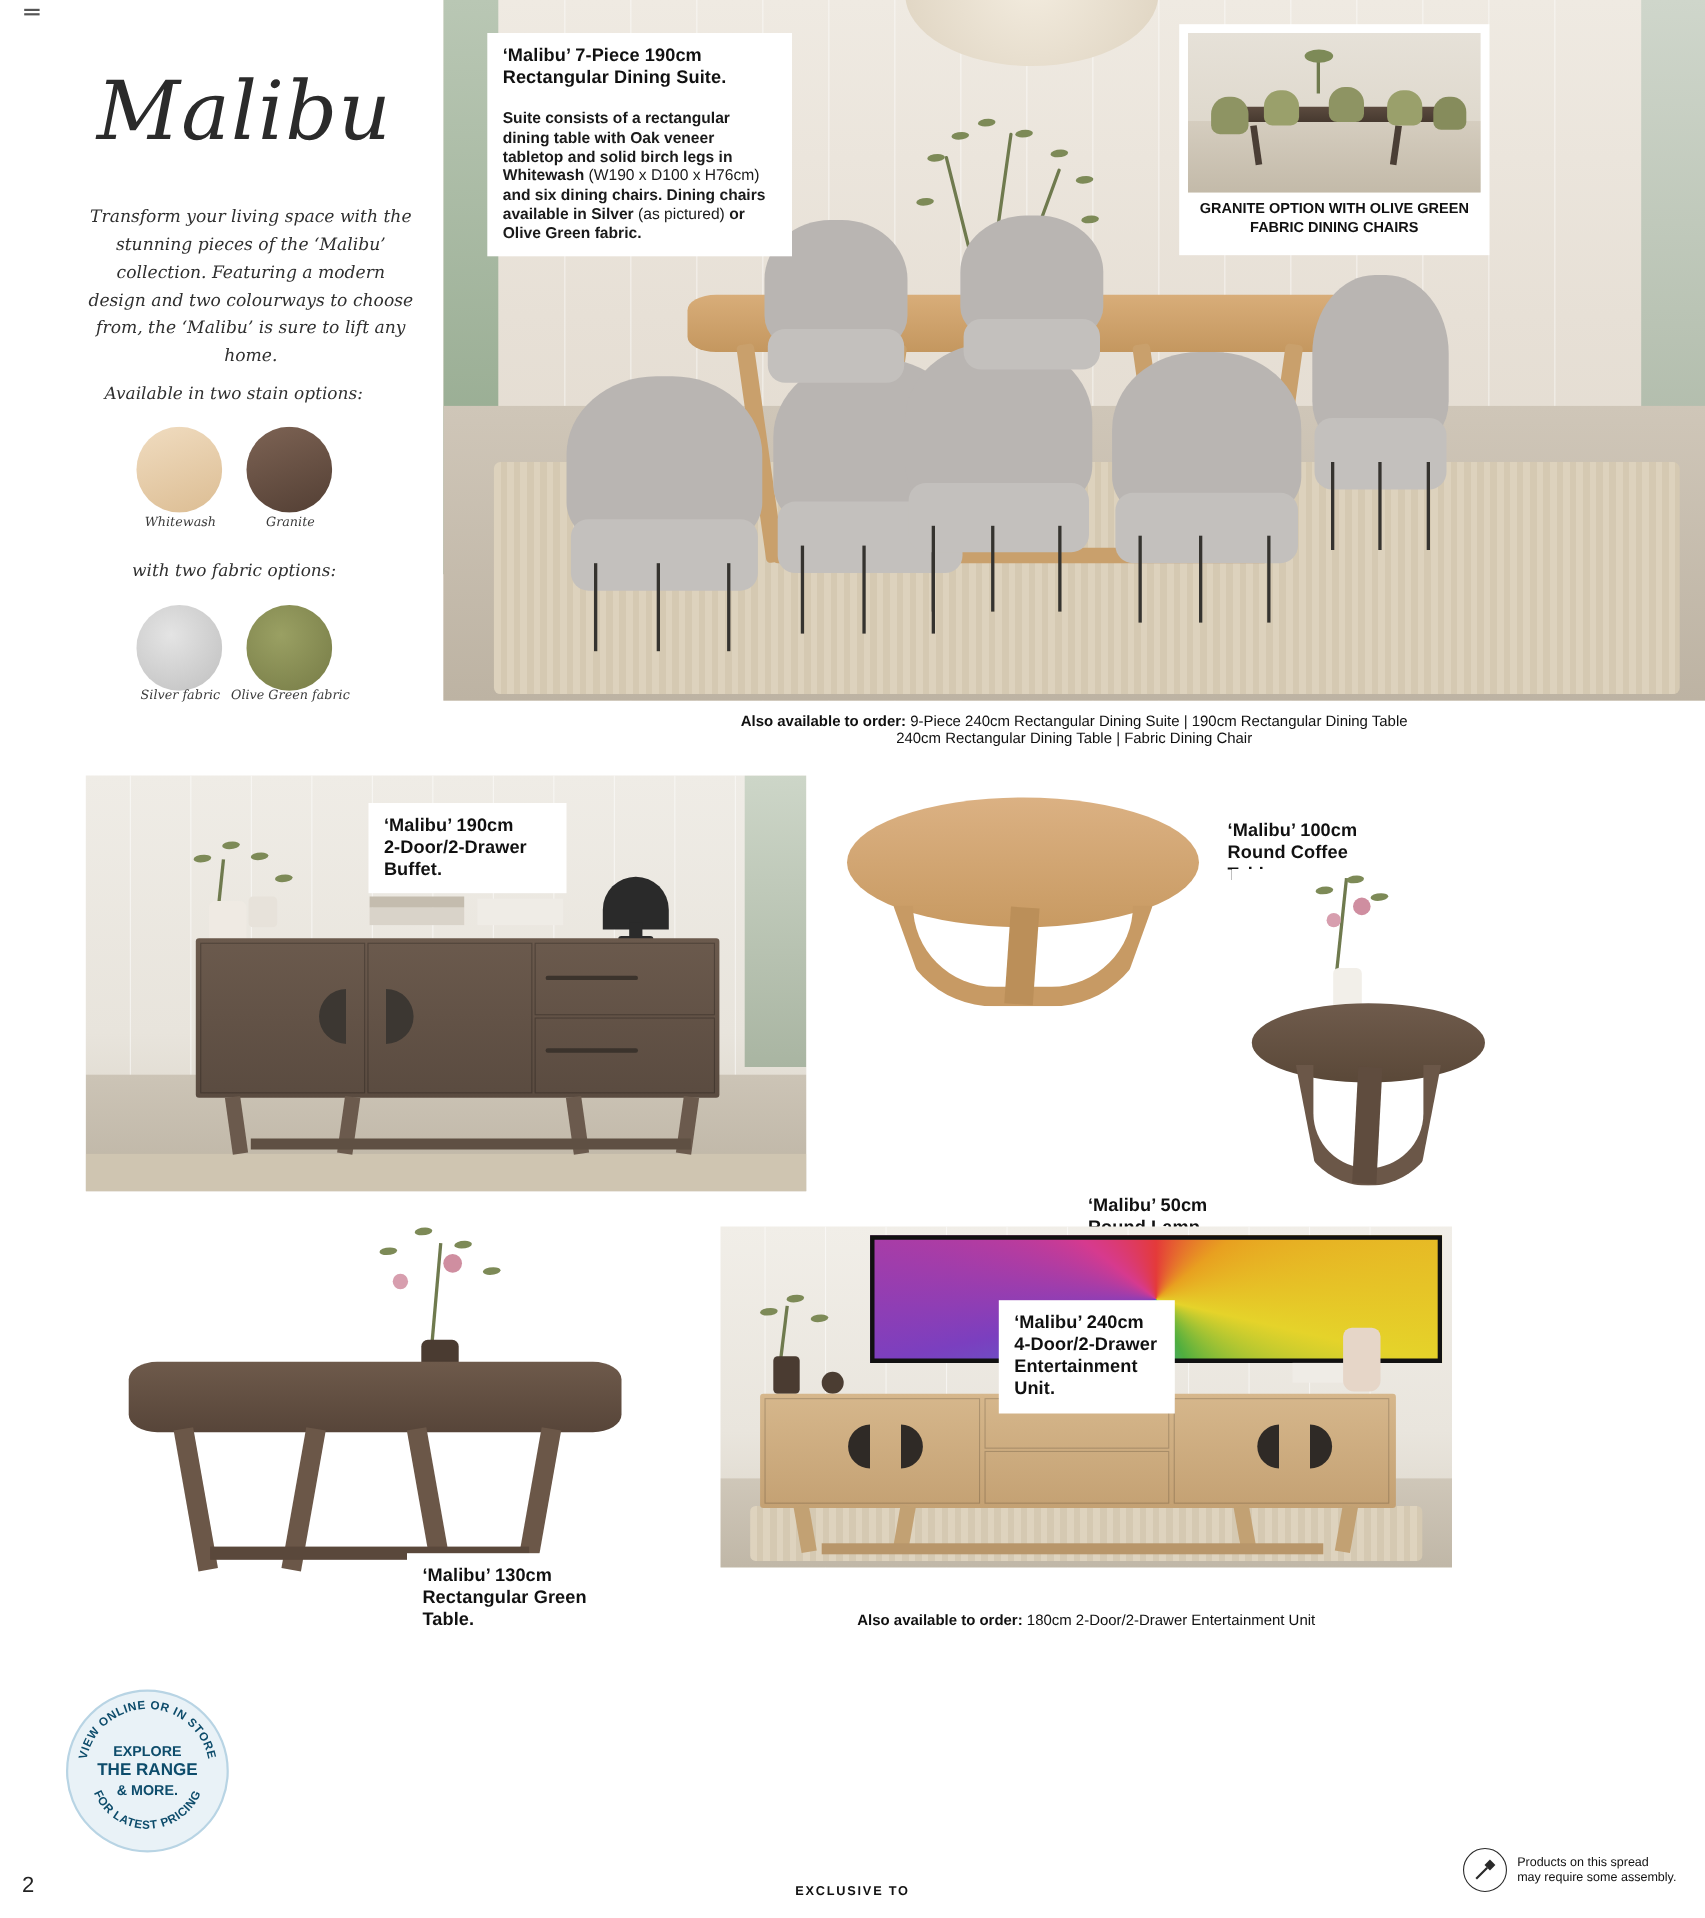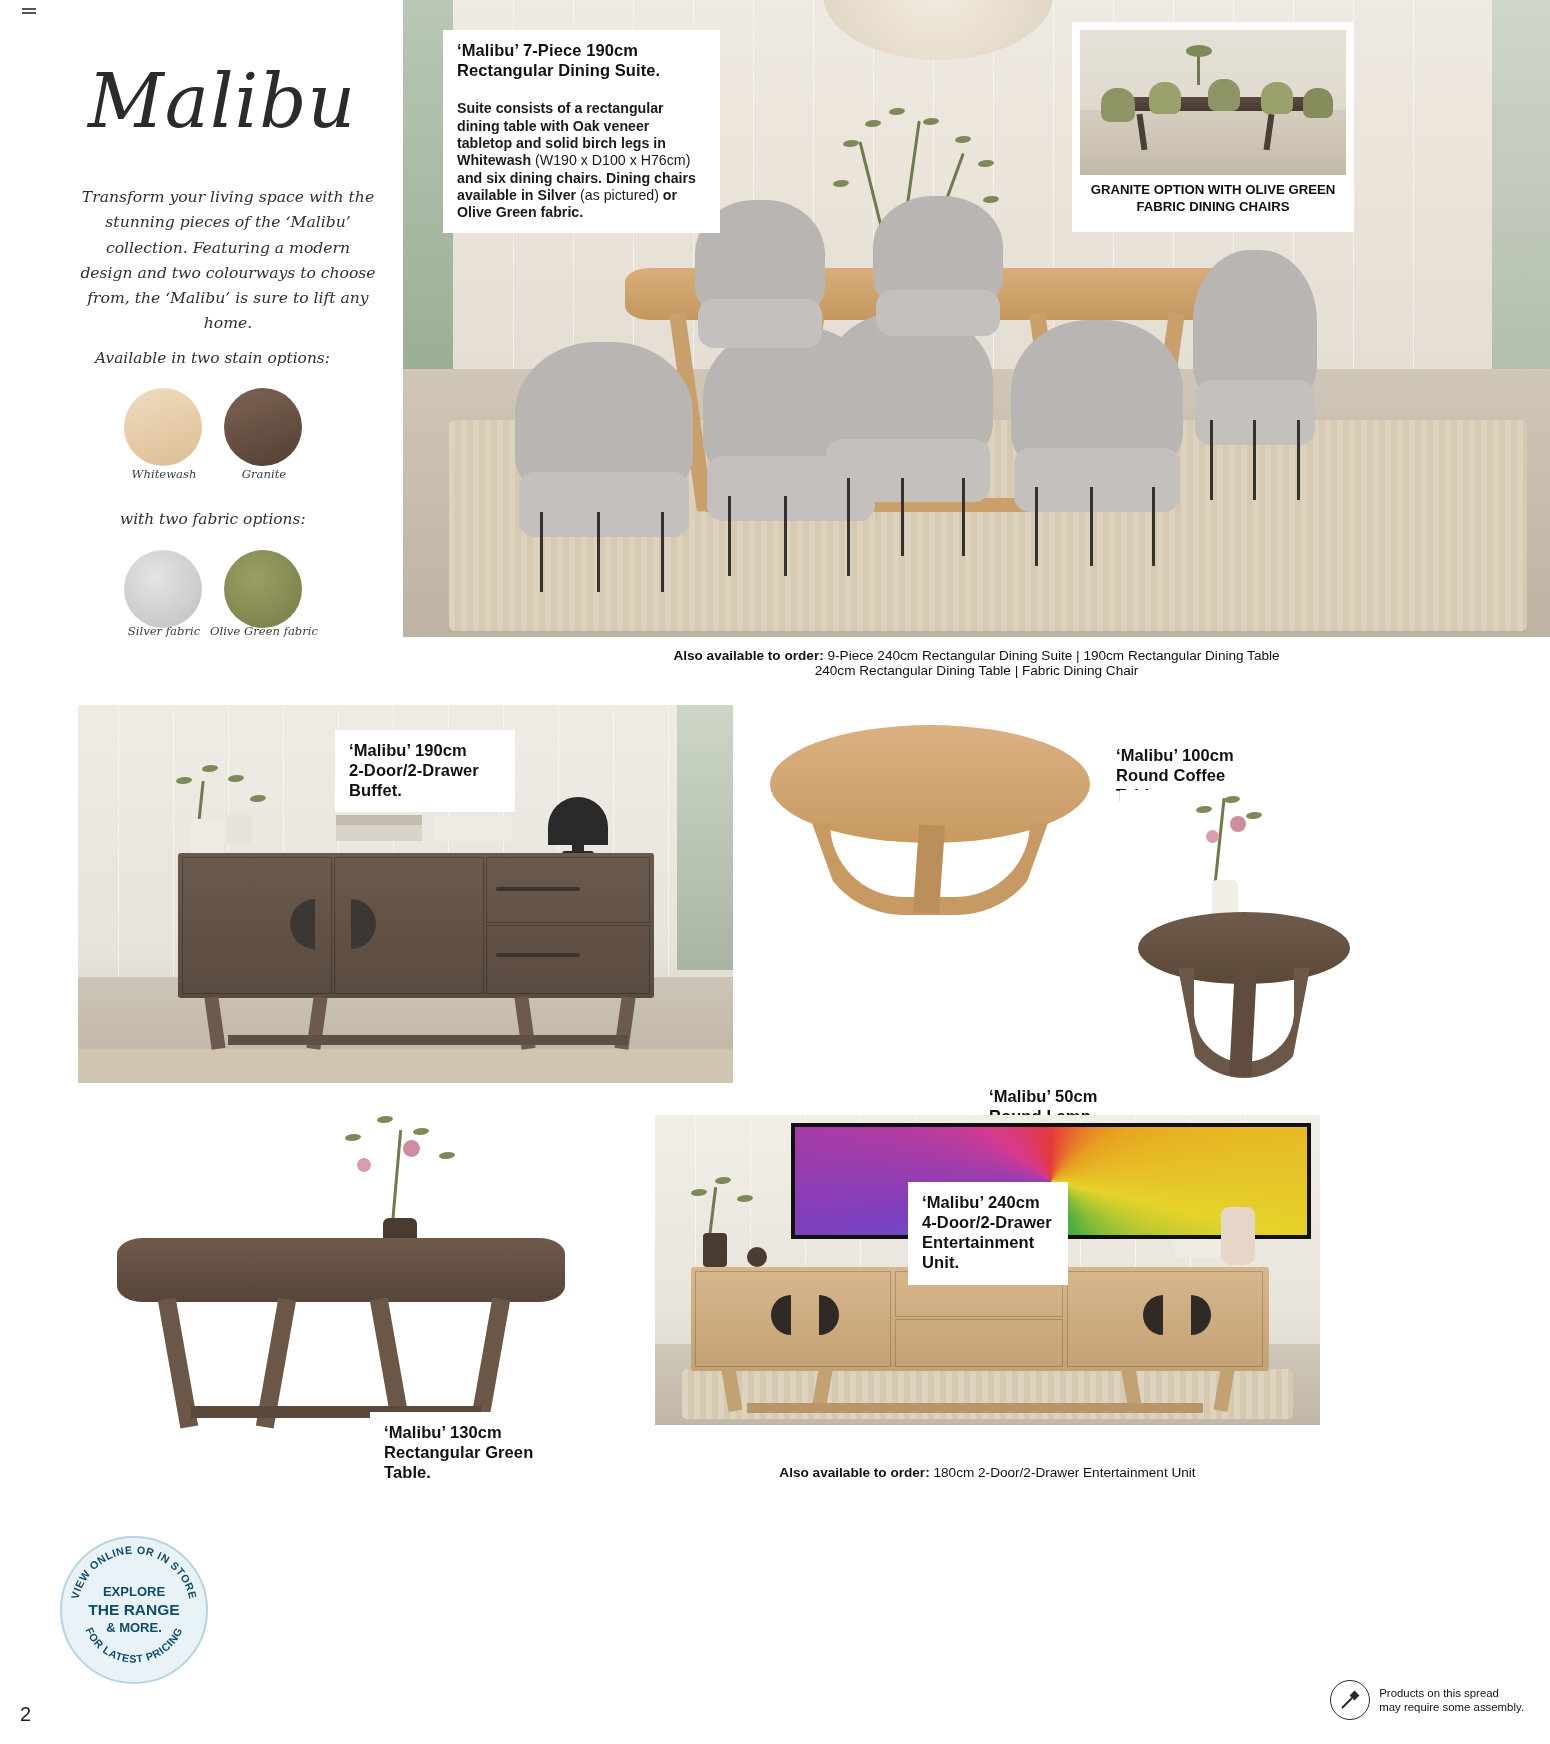--- a/index.html
+++ b/index.html
@@ -623,20 +623,21 @@
   <div id="explore-inner">
     <div>EXPLORE</div>
     <div class="big">THE RANGE</div>
     <div>&amp; MORE.</div>
   </div>
 </div>
 
 <div id="page-number">2</div>
 
 <div id="exclusive-block">
+  <div id="exclusive-label">EXCLUSIVE TO</div>
 </div>
 
 <div id="assembly-note">
   <div class="circle-icon">
     <svg width="24" height="24" viewBox="0 0 24 24" aria-hidden="true">
       <line x1="4" y1="20" x2="14" y2="10" stroke="#2a2a2a" stroke-width="2"></line>
       <rect x="13" y="4" width="7" height="7" transform="rotate(45 16.5 7.5)" fill="#2a2a2a"></rect>
     </svg>
   </div>
   <div class="txt">

